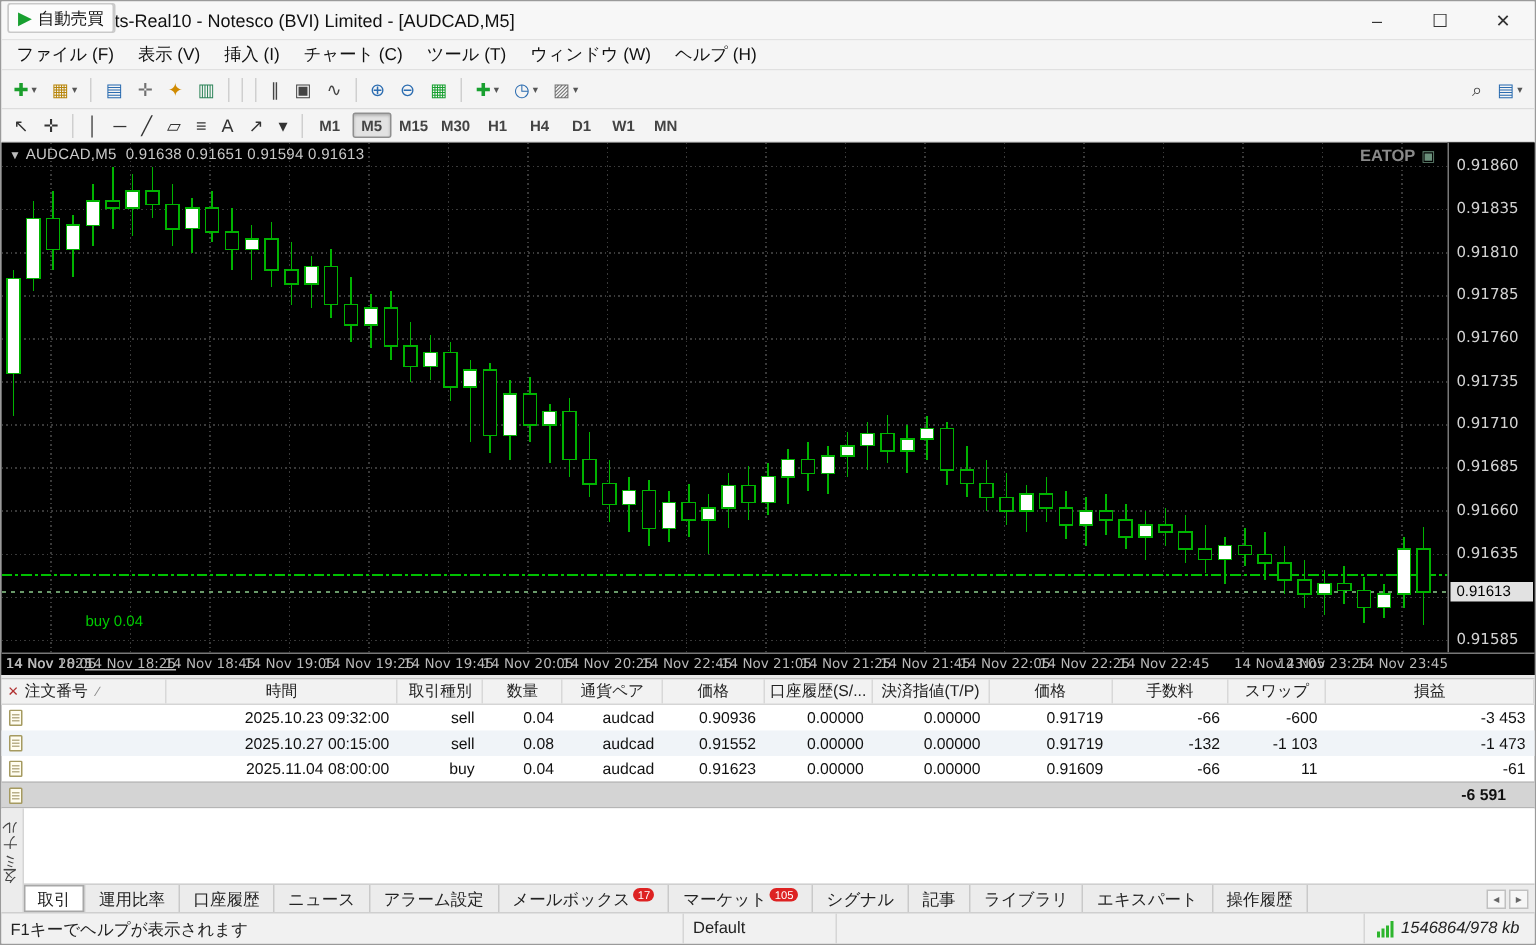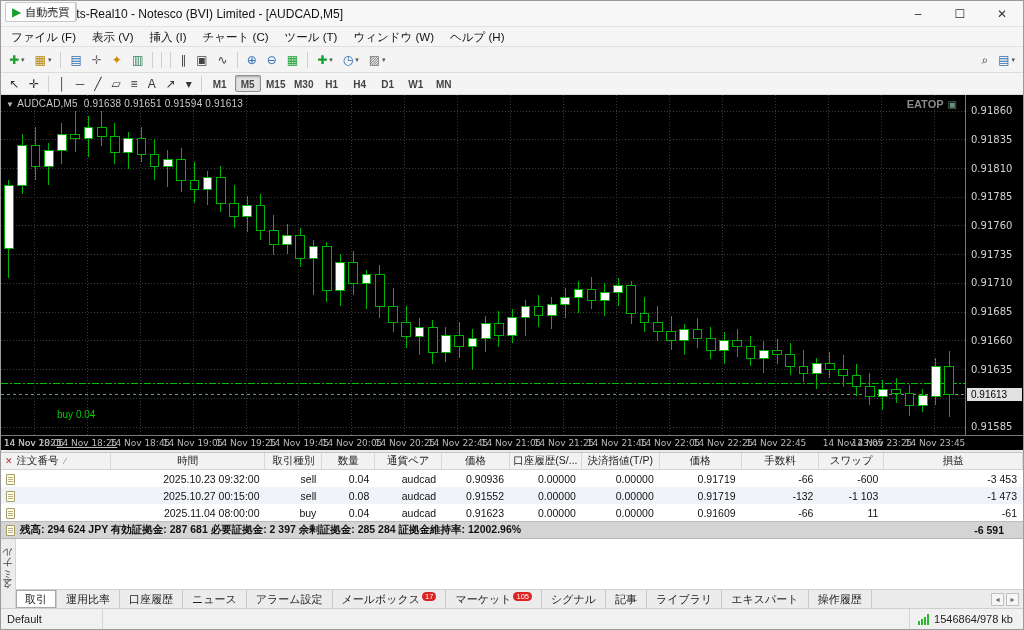--- a/index.html
+++ b/index.html
@@ -82,21 +82,21 @@
   .tab.active { background:#fff; box-shadow:inset 0 0 0 1px #a8a8a8;align-items:center; }
   .badge { background:#dd2222; color:#fff; font-size:7.5px; line-height:9px; padding:0 3px; border-radius:5px; margin-left:2px; transform:translateY(-3px); }
   .tab-arrows { margin-left:auto; display:flex; align-items:center; gap:2px; padding-right:4px; }
   .tab-arrow { font-size:8px; color:#666; border:1px solid #c0c0c0; background:#f6f6f6; width:13px; height:13px; line-height:11px; text-align:center; }
 
   
   .statusbar { height:21px; flex:0 0 21px; background:#f1f1f1; border-top:1px solid #cfcfcf; display:flex; align-items:center; font-size:11px; color:#222; }
   .sb-help { flex:0 0 455px; padding-left:6px; border-right:1px solid #d6d6d6; height:100%; display:flex; align-items:center; }
   .sb-profile { flex:0 0 102px; padding-left:6px; border-right:1px solid #d6d6d6; height:100%; display:flex; align-items:center; }
   .sb-spacer { flex:1; border-right:1px solid #d6d6d6; height:100%; }
-  .sb-net { display:flex; align-items:center; gap:5px; padding:0 10px 0 8px; }
+  .sb-net { display:flex; align-items:center; gap:5px; padding:0 10px 0 8px;font-style:italic; }
   .bars { display:flex; align-items:flex-end; gap:1px; height:11px; }
   .bars i { display:block; width:2px; background:#2db52d; }
   .bars i:nth-child(1){height:4px;} .bars i:nth-child(2){height:6px;} .bars i:nth-child(3){height:8px;} .bars i:nth-child(4){height:11px;}
 </style>
 </head>
 <body>
 
 <div class="window">
 
   <div class="titlebar">
@@ -527,21 +527,20 @@
         <div class="t-cell" style="width:72px">0.00000</div>
         <div class="t-cell" style="width:78px">0.00000</div>
         <div class="t-cell" style="width:82px">0.91609</div>
         <div class="t-cell" style="width:78px">-66</div>
         <div class="t-cell" style="width:65px">11</div>
         <div class="t-cell" style="width:139px">-61</div>
       </div>
     </div>
   <div class="balance-row">
     <span class="doc-icon" style="margin-left:5px"></span>
-    <span class="sum-text">残高: 294 624 JPY  有効証拠金: 287 681  必要証拠金: 2 397  余剰証拠金: 285 284  証拠金維持率: 12002.96%</span>
     <span class="sum-profit">-6 591</span>
   </div>
 
   <div class="bottom-region">
     <div class="side-strip">
       <span>ターミナル</span>
     </div>
     <div class="bottom-col">
       <div class="filler"></div>
       <div class="tabs-row" id="tabs-list">
@@ -585,20 +584,21 @@
           </div>
           <div class="tab-arrows">
             <span class="tab-arrow">◂</span>
             <span class="tab-arrow">▸</span>
           </div>
         </div>
     </div>
   </div>
 
   <div class="statusbar">
+    <div class="sb-help">F1キーでヘルプが表示されます</div>
     <div class="sb-profile">Default</div>
     <div class="sb-spacer"></div>
     <div class="sb-net">
       <span class="bars">
           <i></i>
           <i></i>
           <i></i>
           <i></i>
         </span>
       <span>1546864/978 kb</span>

